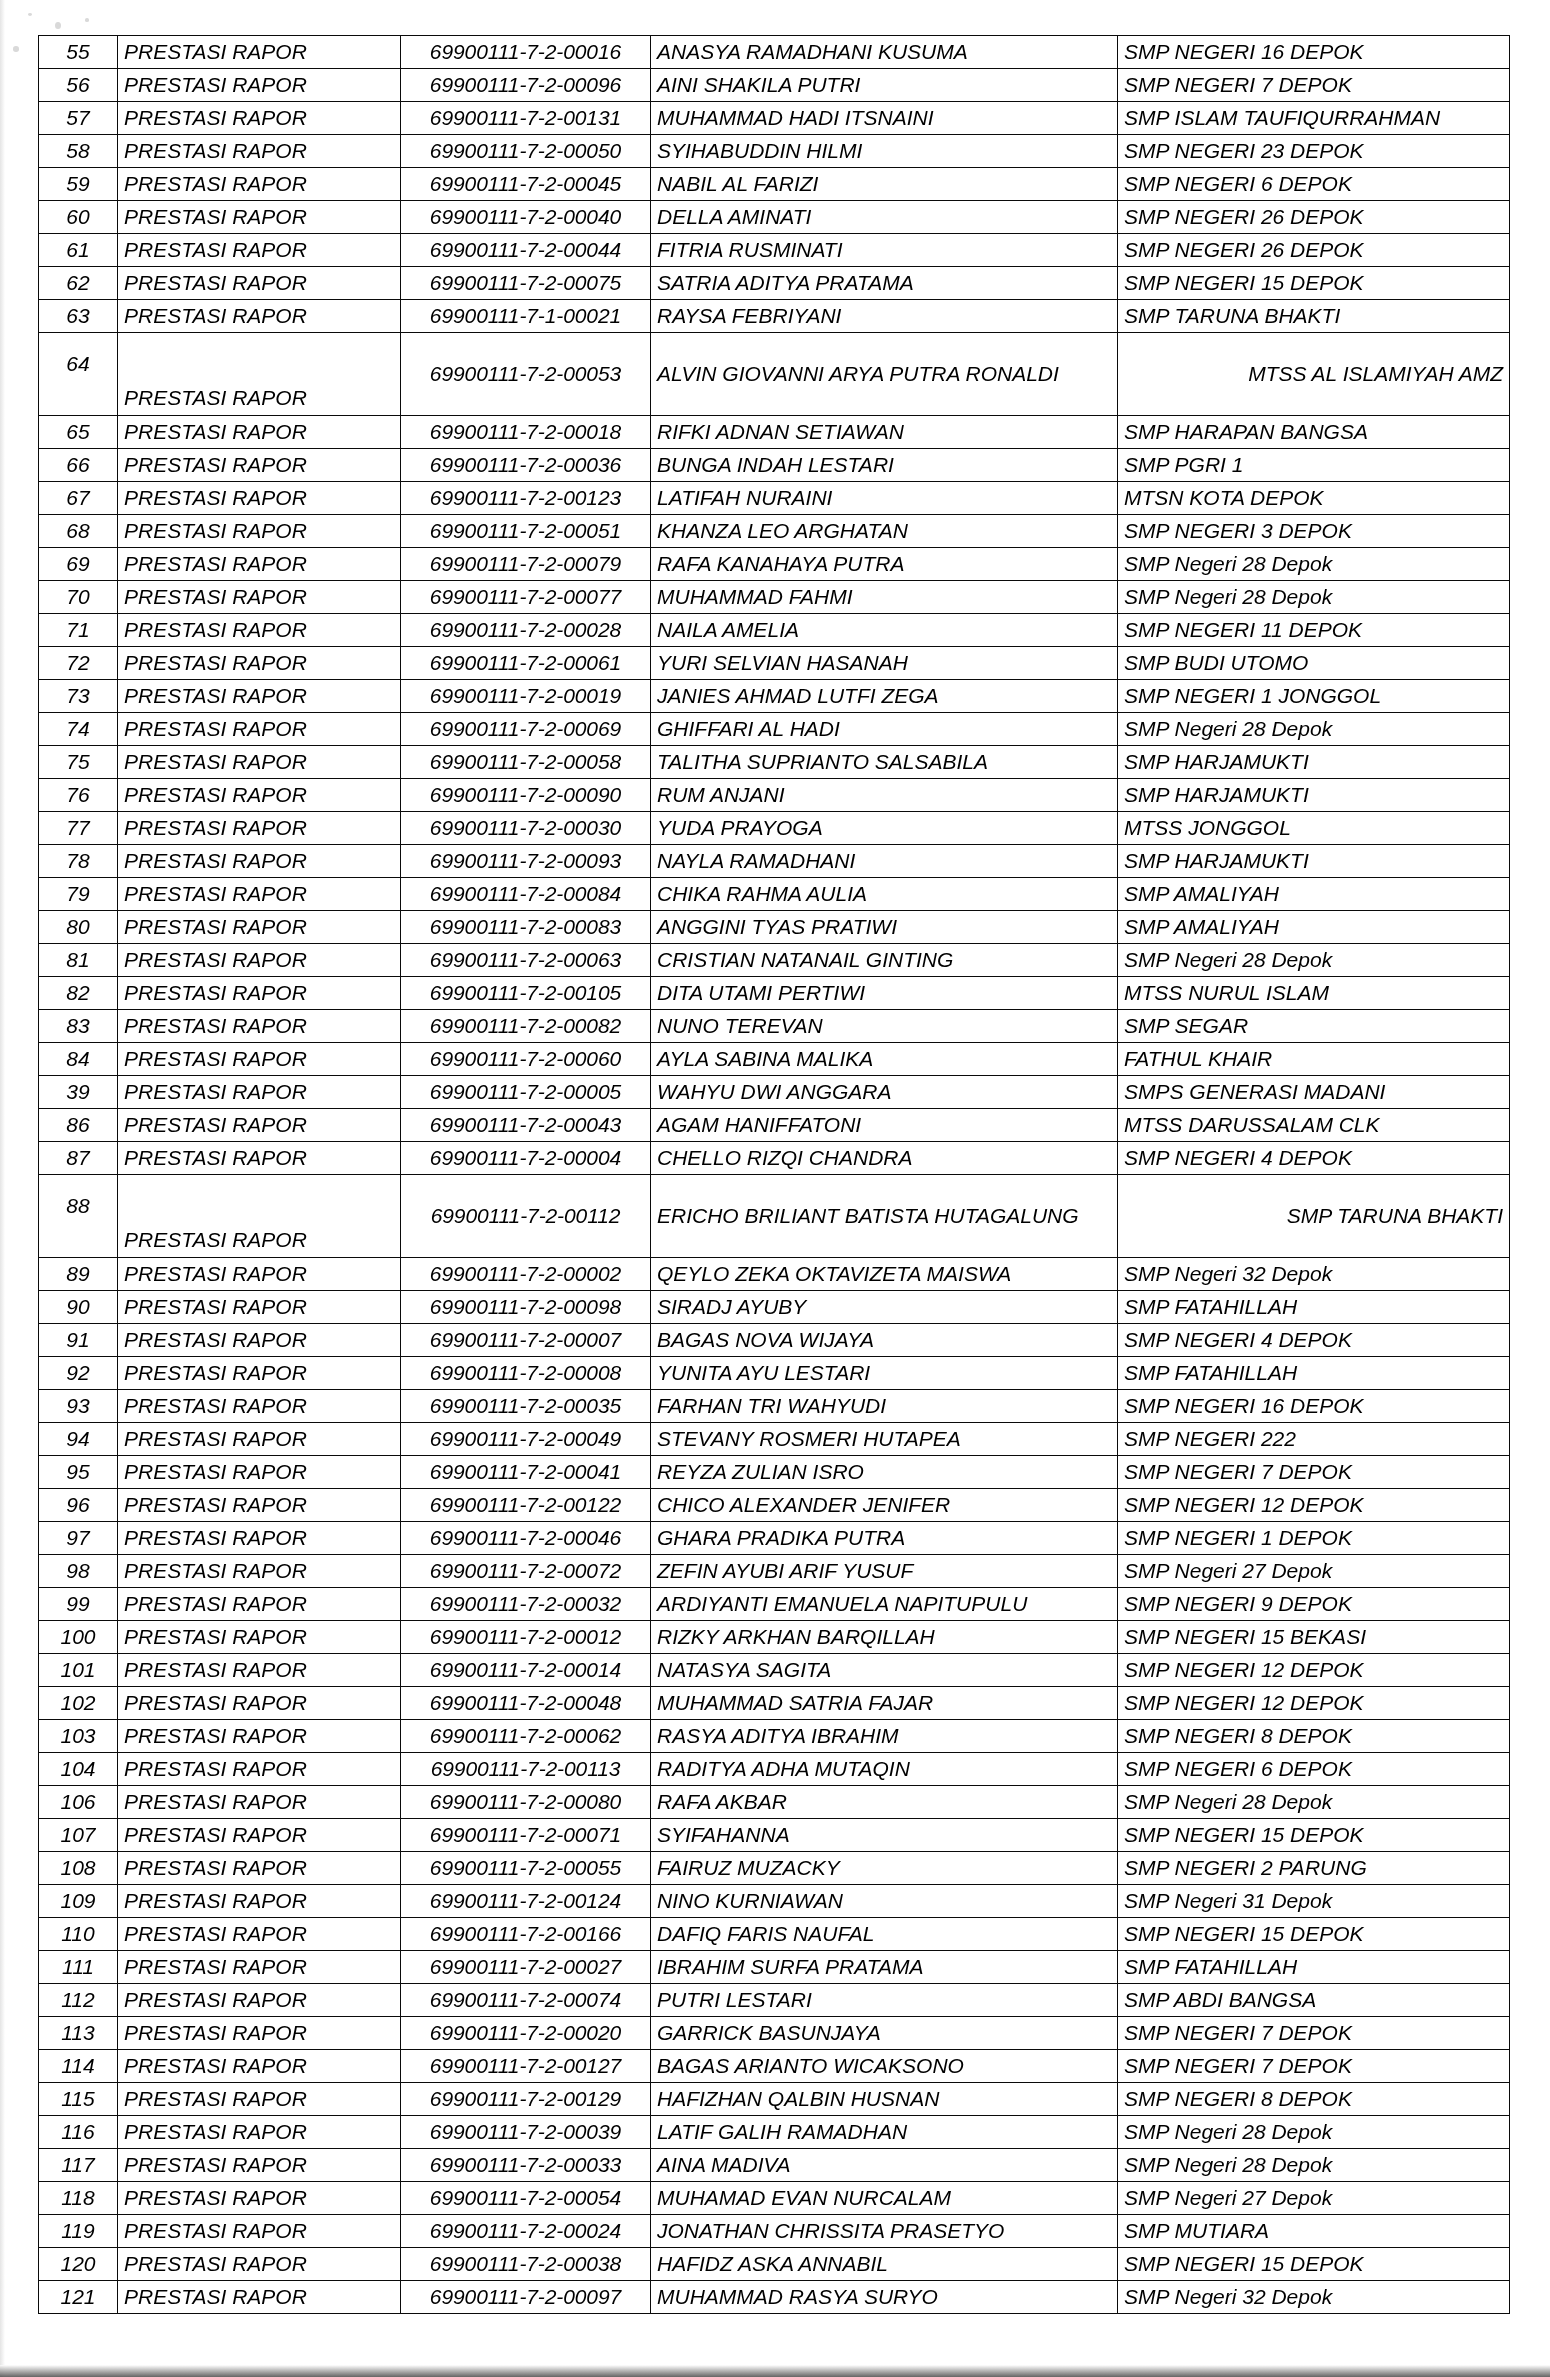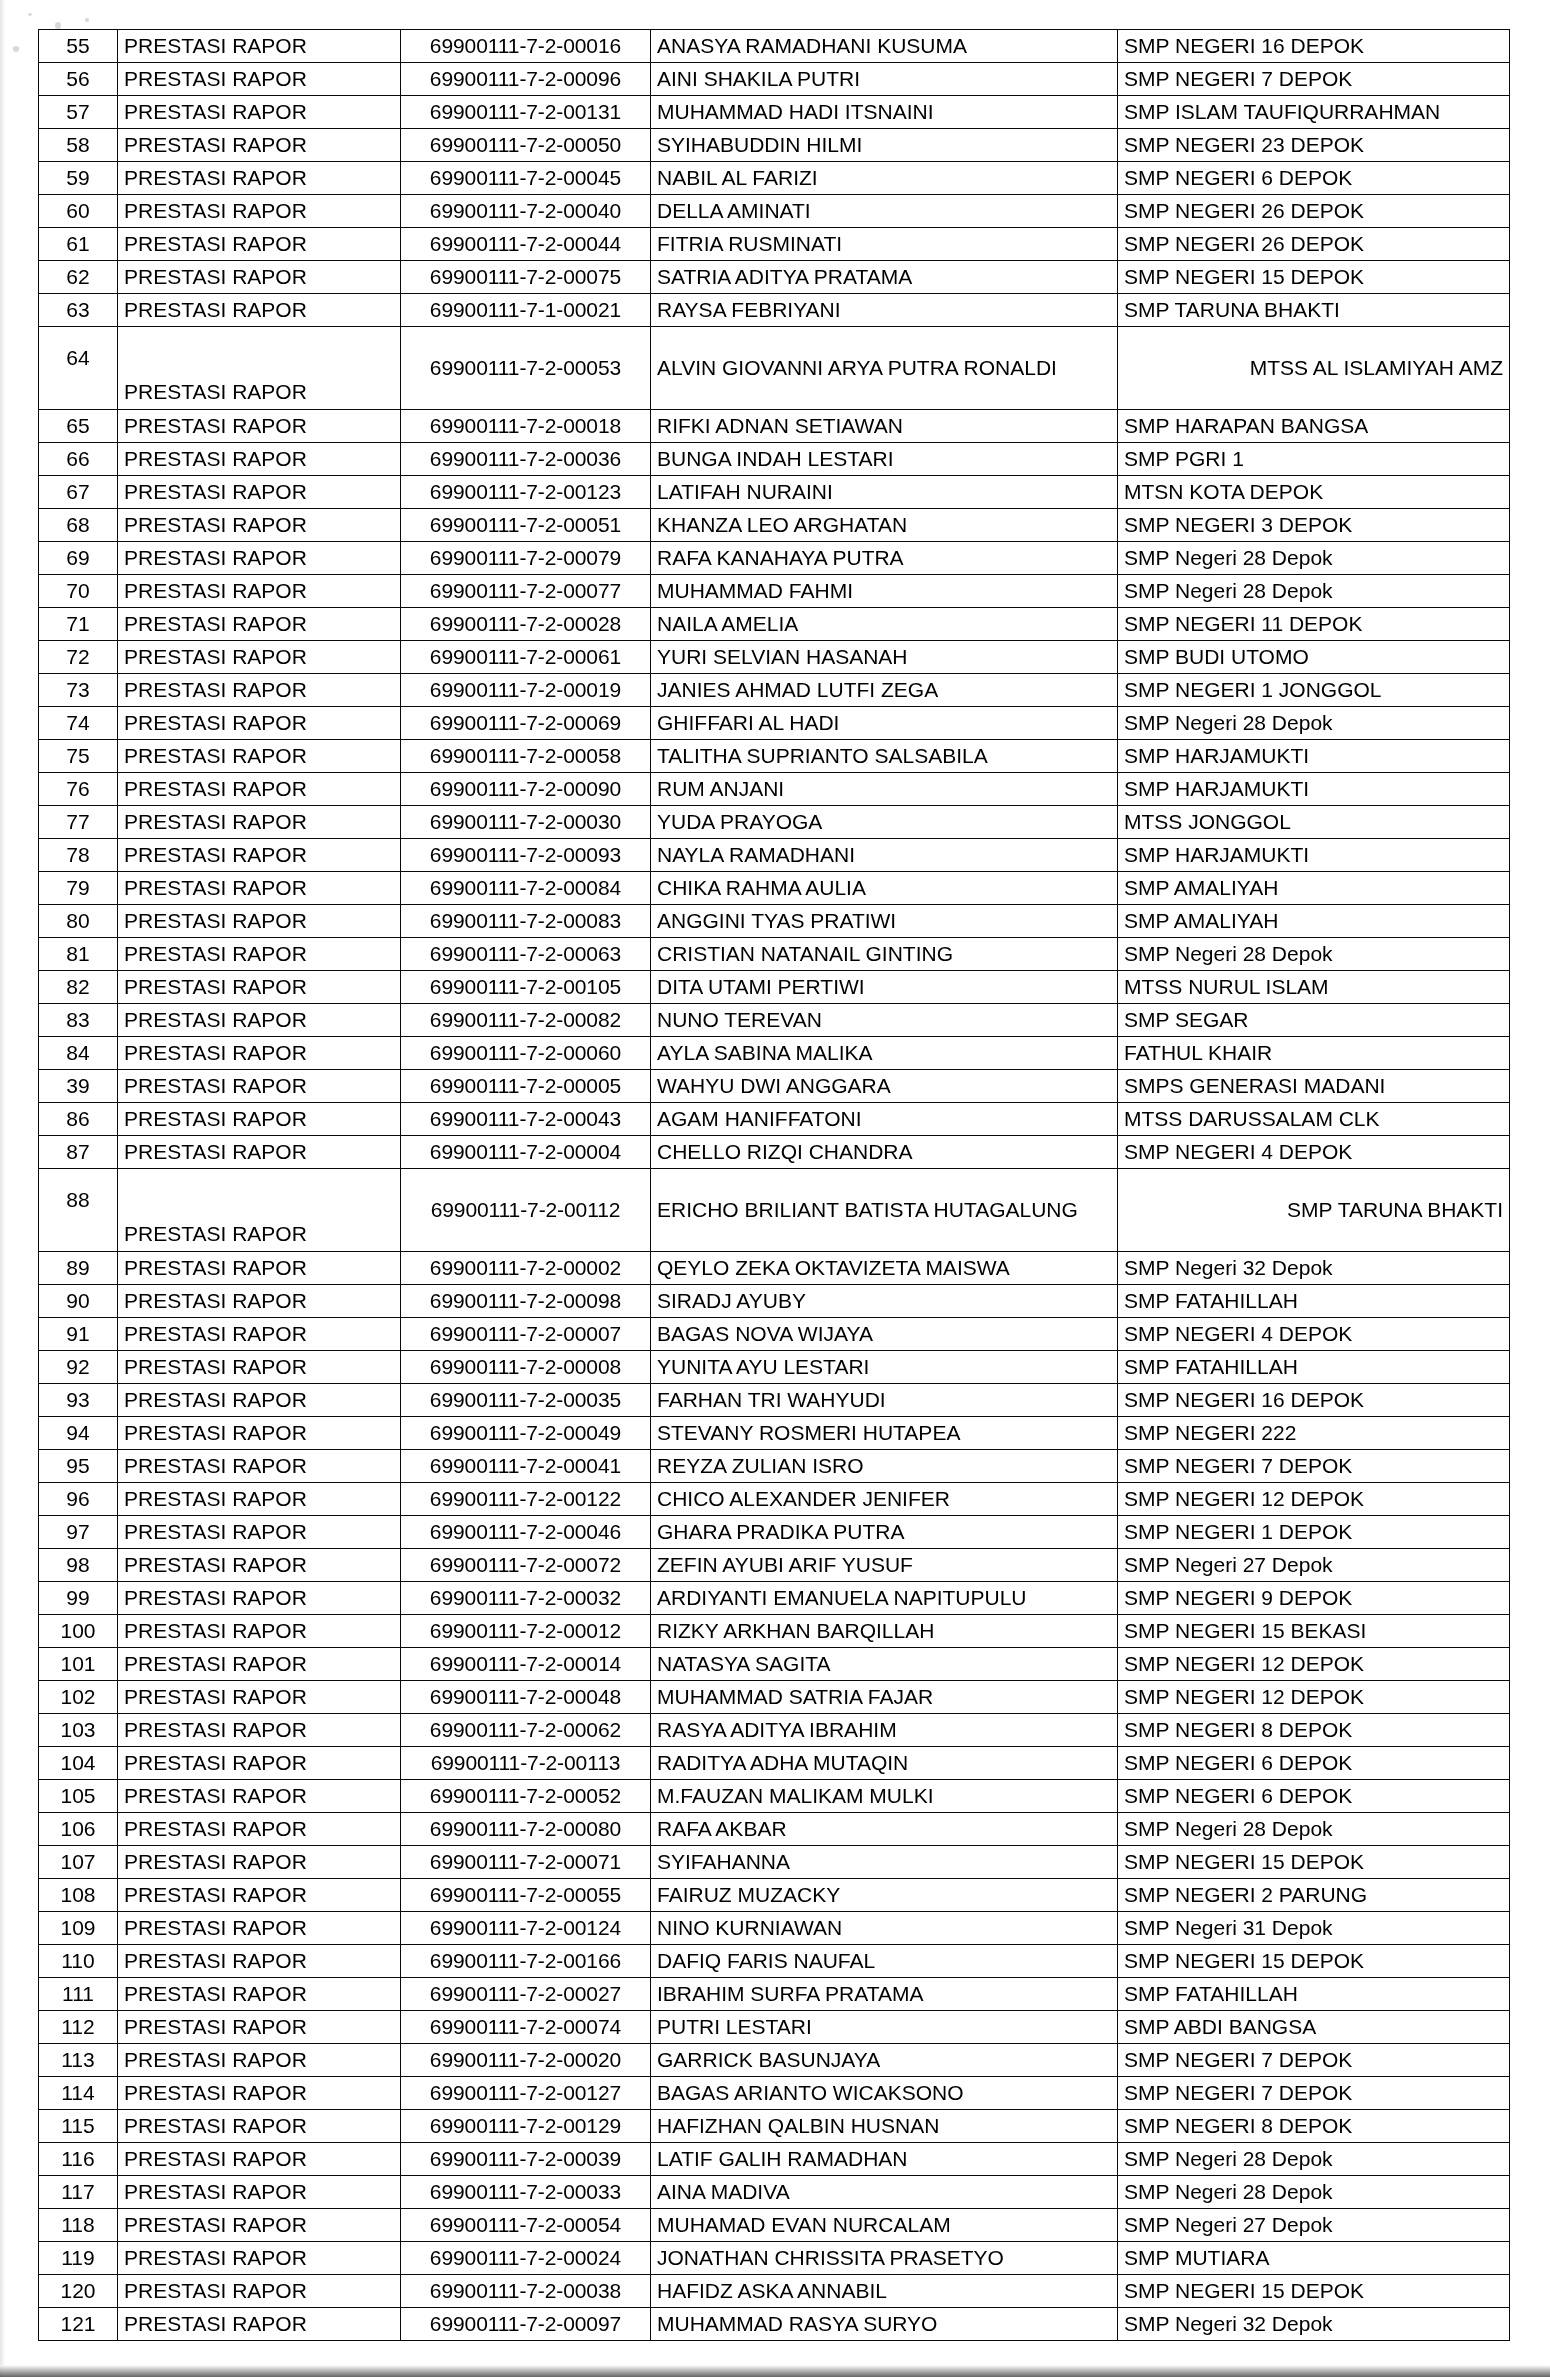--- a/index.html
+++ b/index.html
@@ -38,22 +38,23 @@
     top: 2365px;
     width: 1550px;
     height: 12px;
     background: linear-gradient(to bottom, #ffffff, #4a4a4a);
     opacity: .85;
   }
 
   .table-wrap {
     position: absolute;
     left: 38px;
-    top: 29px;
+    top: 35px;
     width: 1306px;
+    font-style: italic;
   }
 
   table.roster {
     border-collapse: collapse;
     table-layout: fixed;
     width: 1472px;
     background: #fff;
   }
   table.roster col.c-no     { width: 79px; }
   table.roster col.c-jalur  { width: 283px; }
@@ -470,27 +471,20 @@
           <td class="school">SMP NEGERI 8 DEPOK</td>
         </tr>
         <tr>
           <td class="no">104</td>
           <td class="jalur">PRESTASI RAPOR</td>
           <td class="reg">69900111-7-2-00113</td>
           <td class="name">RADITYA ADHA MUTAQIN</td>
           <td class="school">SMP NEGERI 6 DEPOK</td>
         </tr>
         <tr>
-          <td class="no">105</td>
-          <td class="jalur">PRESTASI RAPOR</td>
-          <td class="reg">69900111-7-2-00052</td>
-          <td class="name">M.FAUZAN MALIKAM MULKI</td>
-          <td class="school">SMP NEGERI 6 DEPOK</td>
-        </tr>
-        <tr>
           <td class="no">106</td>
           <td class="jalur">PRESTASI RAPOR</td>
           <td class="reg">69900111-7-2-00080</td>
           <td class="name">RAFA AKBAR</td>
           <td class="school">SMP Negeri 28 Depok</td>
         </tr>
         <tr>
           <td class="no">107</td>
           <td class="jalur">PRESTASI RAPOR</td>
           <td class="reg">69900111-7-2-00071</td>

